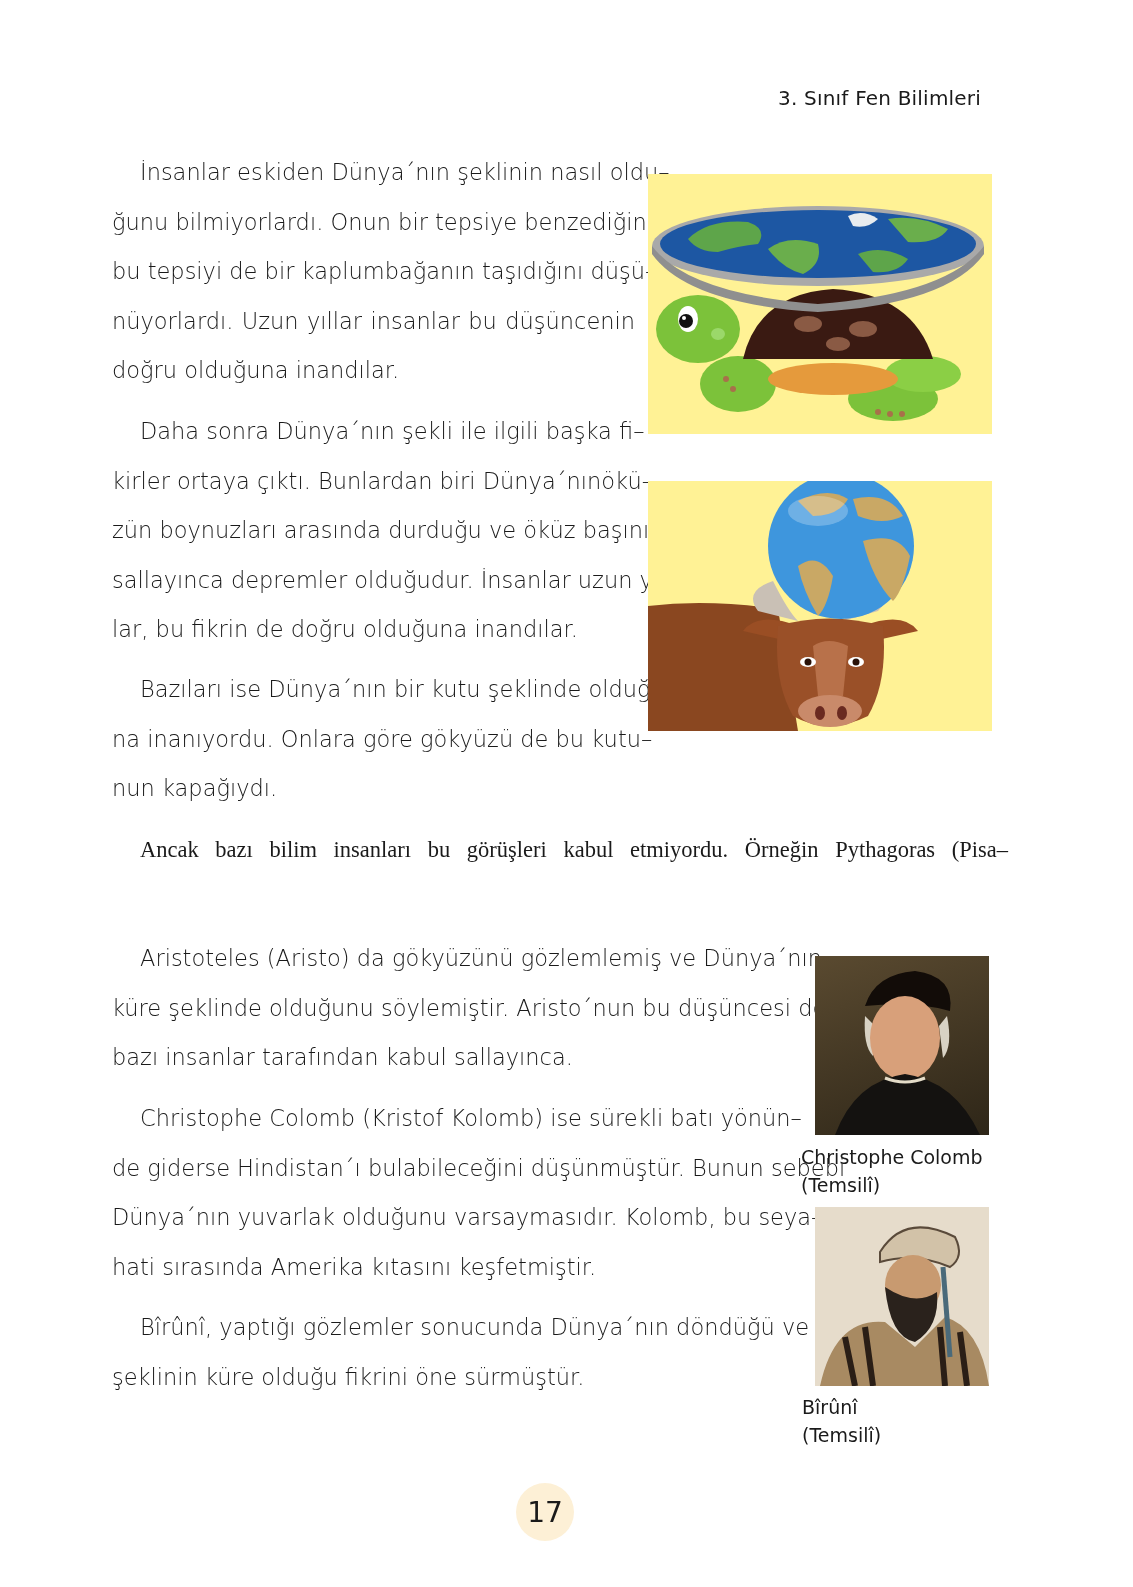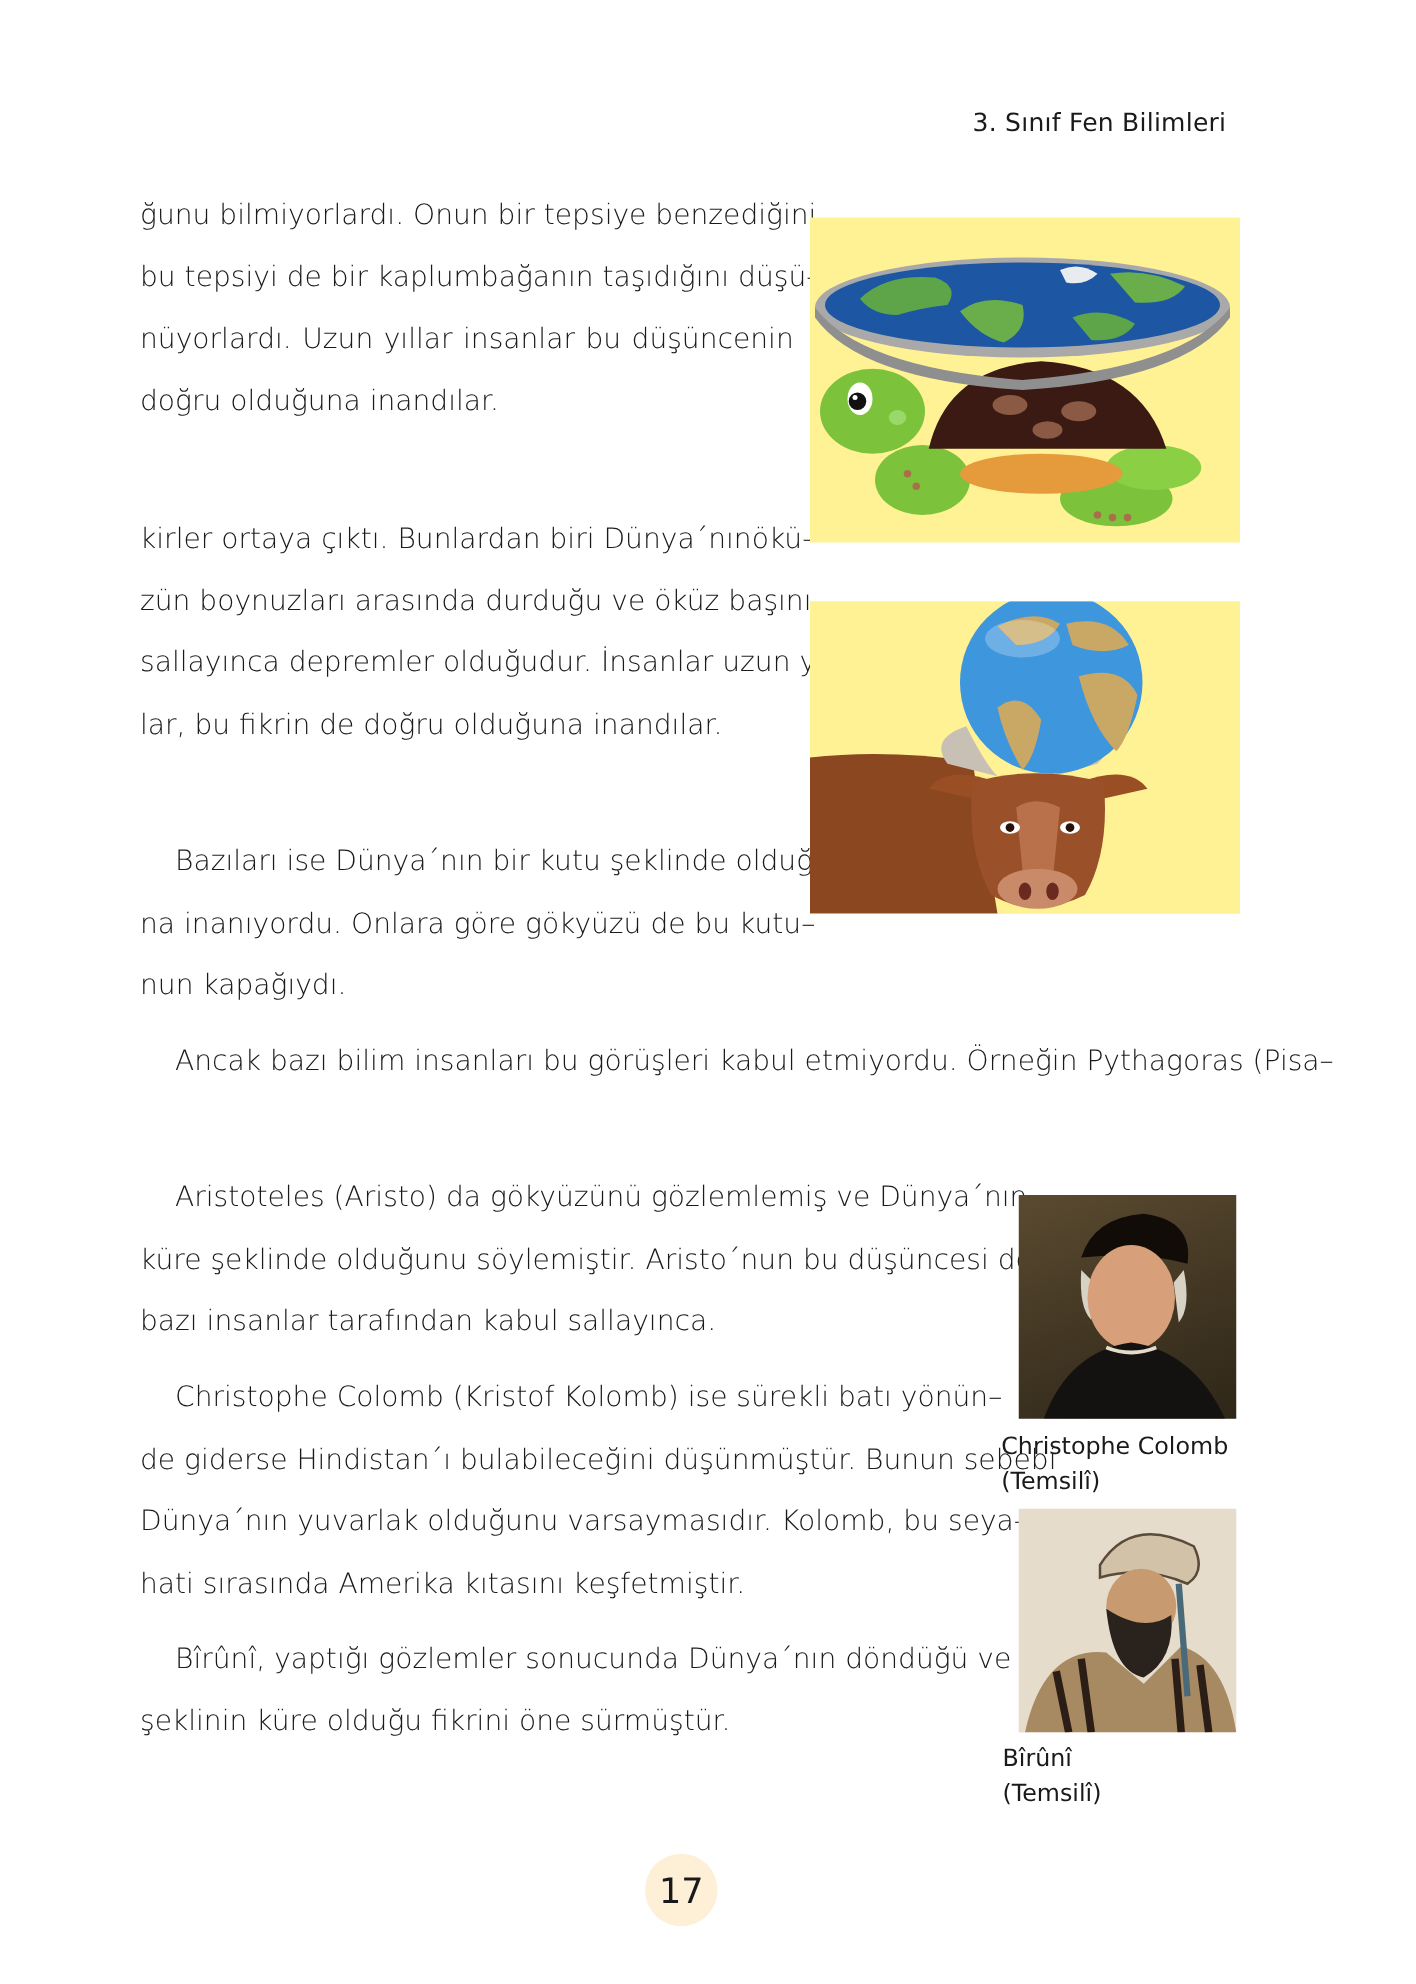--- a/index.html
+++ b/index.html
@@ -6,40 +6,42 @@
   body { width: 1133px; height: 1587px; position: relative; overflow: hidden;
          font-family: "DejaVu Sans", sans-serif; color: #1a1a1a; }
   .header { position: absolute; top: 86px; right: 152px; font-size: 20px; letter-spacing: 0.2px; }
   .para { position: absolute; left: 112px; font-size: 22.5px; line-height: 49.5px; margin: 0;
           text-align: justify; font-weight: 300; }
   .para .line { display: block; white-space: nowrap; text-align-last: justify; }
   .para .line.last { text-align-last: left; }
   .para .line.indent { padding-left: 28px; }
   .w-narrow { width: 523px; }
   .w-mid { width: 660px; }
-  .w-full { width: 896px; }
+  .w-full { width: 896px; font-family: Liberation Serif, serif; }
   .illus { position: absolute; background: #fff295; overflow: hidden; }
   .portrait { position: absolute; overflow: hidden; }
   .caption { position: absolute; font-size: 19px; line-height: 28px; width: 200px; }
   .page-num { position: absolute; left: 516px; top: 1483px; width: 58px; height: 58px; border-radius: 50%;
               background: #fdf0d6; font-size: 28px; display: flex; align-items: center; justify-content: center; }
 </style>
 </head>
 <body>
 
 <div class="header">3. Sınıf Fen Bilimleri</div>
 
 <div class="para w-narrow" style="top:148px;">
+  <span class="line indent">İnsanlar eskiden Dünya´nın şeklinin nasıl oldu–</span>
   <span class="line">ğunu bilmiyorlardı. Onun bir tepsiye benzediğini,</span>
   <span class="line">bu tepsiyi de bir kaplumbağanın taşıdığını düşü–</span>
   <span class="line">nüyorlardı. Uzun yıllar insanlar bu düşüncenin</span>
   <span class="line last">doğru olduğuna inandılar.</span>
 </div>
 
 <div class="para w-narrow" style="top:407px;">
+  <span class="line indent">Daha sonra Dünya´nın şekli ile ilgili başka fi–</span>
   <span class="line">kirler ortaya çıktı. Bunlardan biri Dünya´nınökü–</span>
   <span class="line">zün boynuzları arasında durduğu ve öküz başını</span>
   <span class="line">sallayınca depremler olduğudur. İnsanlar uzun yıl–</span>
   <span class="line last">lar, bu fikrin de doğru olduğuna inandılar.</span>
 </div>
 
 <div class="para w-narrow" style="top:665px;">
   <span class="line indent">Bazıları ise Dünya´nın bir kutu şeklinde olduğu–</span>
   <span class="line">na inanıyordu. Onlara göre gökyüzü de bu kutu–</span>
   <span class="line last">nun kapağıydı.</span>

